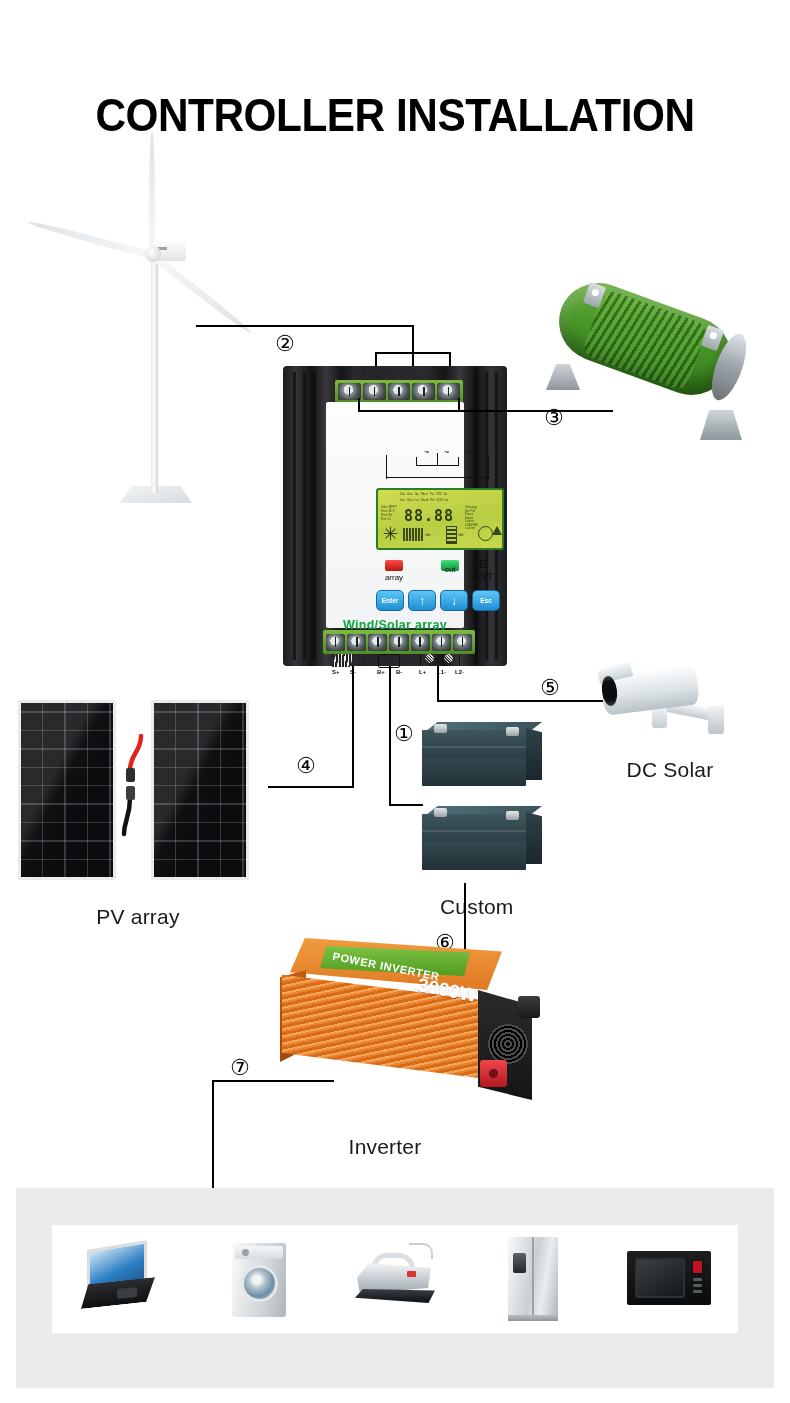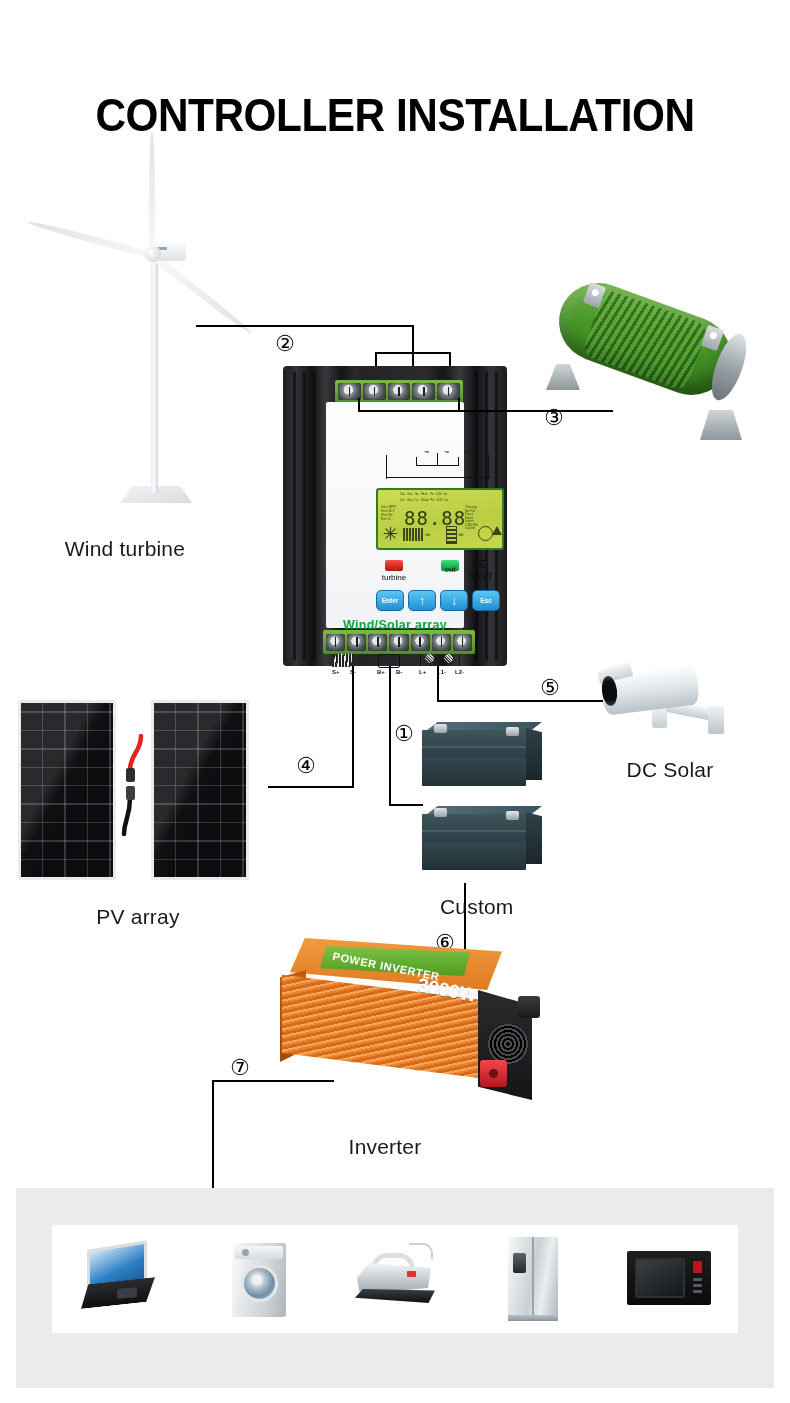--- a/index.html
+++ b/index.html
@@ -57,21 +57,21 @@
          box-shadow:inset 0 0 1px #000;position:relative;}
   .screw:after{content:"";position:absolute;left:50%;top:22%;width:1.5px;height:56%;margin-left:-.7px;
                background:#1c2123;}
   .sym-box{position:absolute;left:50px;top:45px;width:124px;height:34px;}
   .sym-box .sb{position:absolute;border:1.6px solid #111;}
   .lcd{position:absolute;left:50px;top:86px;width:124px;height:58px;border-radius:3px;
        border:2px solid #2f7d23;background:linear-gradient(170deg,#cfdc52,#b9cd43 55%,#c7d84e);
        overflow:hidden;}
   .lcd-row{position:absolute;display:flex;gap:2px;align-items:center;}
   .lcd-t{font-size:2.6px;color:#2b3a10;letter-spacing:.2px;white-space:nowrap;}
-  .lcd-digits{position:absolute;left:26px;top:17px;font-size:19px;font-weight:normal;color:#2f3d14;
+  .lcd-digits{position:absolute;left:26px;top:17px;font-size:15px;font-weight:bold;color:#2f3d14;
               letter-spacing:1px;font-family:"DejaVu Sans Mono",monospace;}
   .lcd-sun{position:absolute;left:5px;top:36px;width:15px;height:15px;}
   .lcd-pv{position:absolute;left:25px;top:38px;width:20px;height:13px;
           background:repeating-linear-gradient(90deg,#3c4c18 0 2px,#b9cd43 2px 3px),
                      repeating-linear-gradient(0deg,#3c4c18 0 3px,#b9cd43 3px 4px);}
   .lcd-bat{position:absolute;left:68px;top:36px;width:9px;height:16px;border:1.5px solid #36451a;
            background:repeating-linear-gradient(0deg,#36451a 0 2px,transparent 2px 4px);}
   .lcd-bulb{position:absolute;left:100px;top:36px;width:13px;height:13px;border:1.5px solid #36451a;
             border-radius:50%;}
   .lcd-warn{position:absolute;left:114px;top:36px;width:0;height:0;border-left:5px solid transparent;
@@ -265,21 +265,20 @@
 
   <div class="abs" id="turbine">
     <div class="tw-base"></div>
     <div class="tw-tower"></div>
     <div class="blade" id="b1"></div>
     <div class="blade" id="b2"></div>
     <div class="blade" id="b3"></div>
     <div class="tw-nac"></div>
     <div class="tw-hub"></div>
   </div>
-  <div class="abs lbl" id="turbine-label">Wind turbine</div>
 
   <div class="abs hline" style="left:196px;top:325px;width:218px;"></div>
   <div class="abs vline" style="left:412px;top:325px;height:48px;"></div>
   <div class="abs vline" style="left:375px;top:352px;height:21px;"></div>
   <div class="abs hline" style="left:375px;top:352px;width:75px;"></div>
   <div class="abs vline" style="left:449px;top:352px;height:21px;"></div>
   <div class="abs callout" style="left:275px;top:333px;">②</div>
 
   <div class="abs" id="controller">
     <div class="ctl-body"></div>
@@ -359,21 +358,21 @@
         <div class="lcd-pv"></div>
         <div class="arrows" style="left:47px;top:41px;">»»</div>
         <div class="lcd-bat"></div>
         <div class="arrows" style="left:80px;top:41px;">»»</div>
         <div class="lcd-bulb"></div>
         <div class="lcd-warn"></div>
       </div>
 
       <div class="led" id="led-charge"></div>
       <div class="led" id="led-out"></div>
-      <div class="led-cap" id="cap-charge">turbine</div>
+      <div class="led-cap" id="cap-charge">array</div>
       <div class="led-cap" id="cap-out">out</div>
       <div id="mark-ce">CE</div>
       <div id="mark-rohs">MPPT</div>
 
       <div class="btn" id="btn-enter">Enter</div>
       <div class="btn arr" id="btn-up">↑</div>
       <div class="btn arr" id="btn-down">↓</div>
       <div class="btn" id="btn-esc">Esc</div>
 
       <div class="ctl-brand" id="brand1">Wind/Solar array</div>

